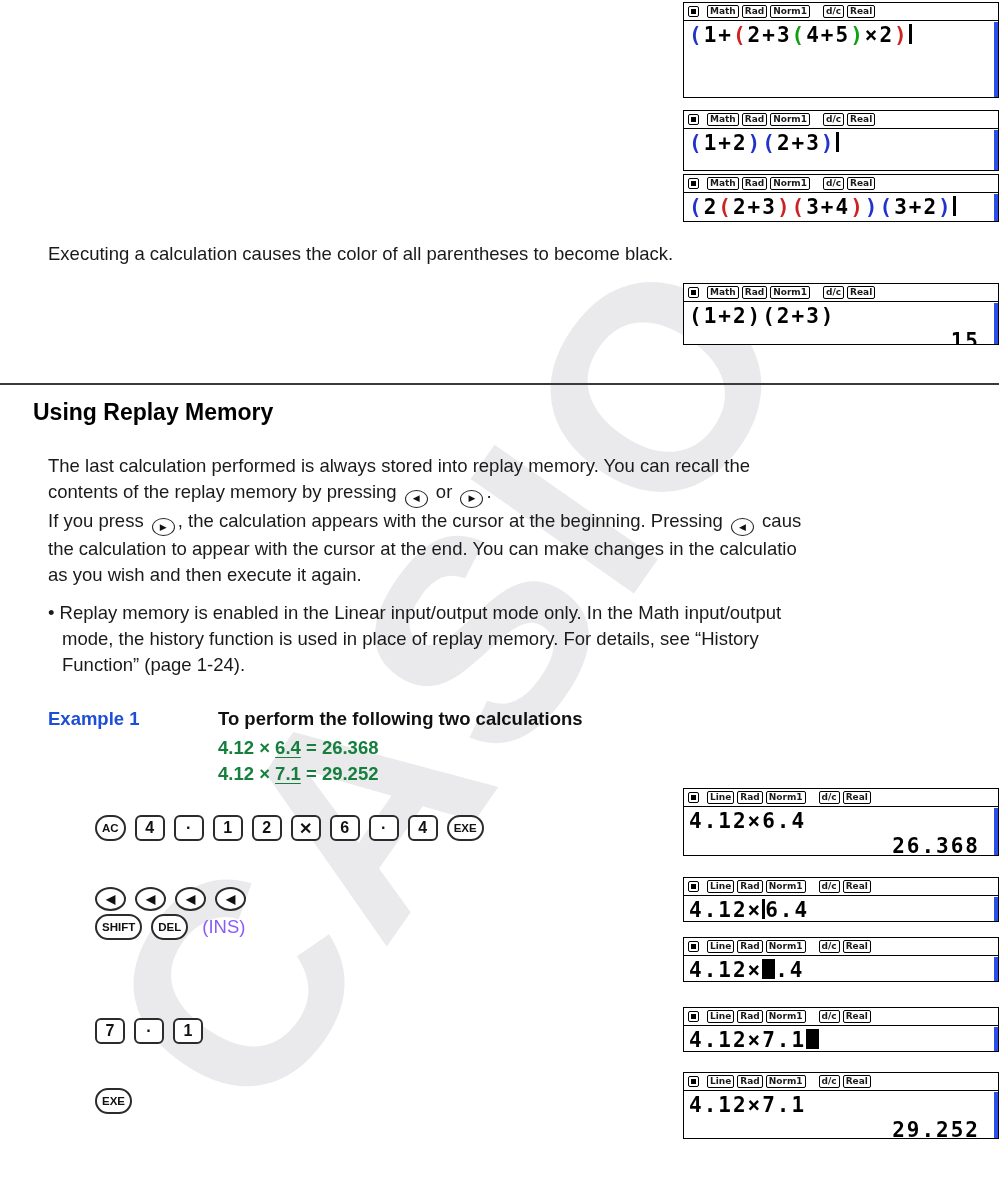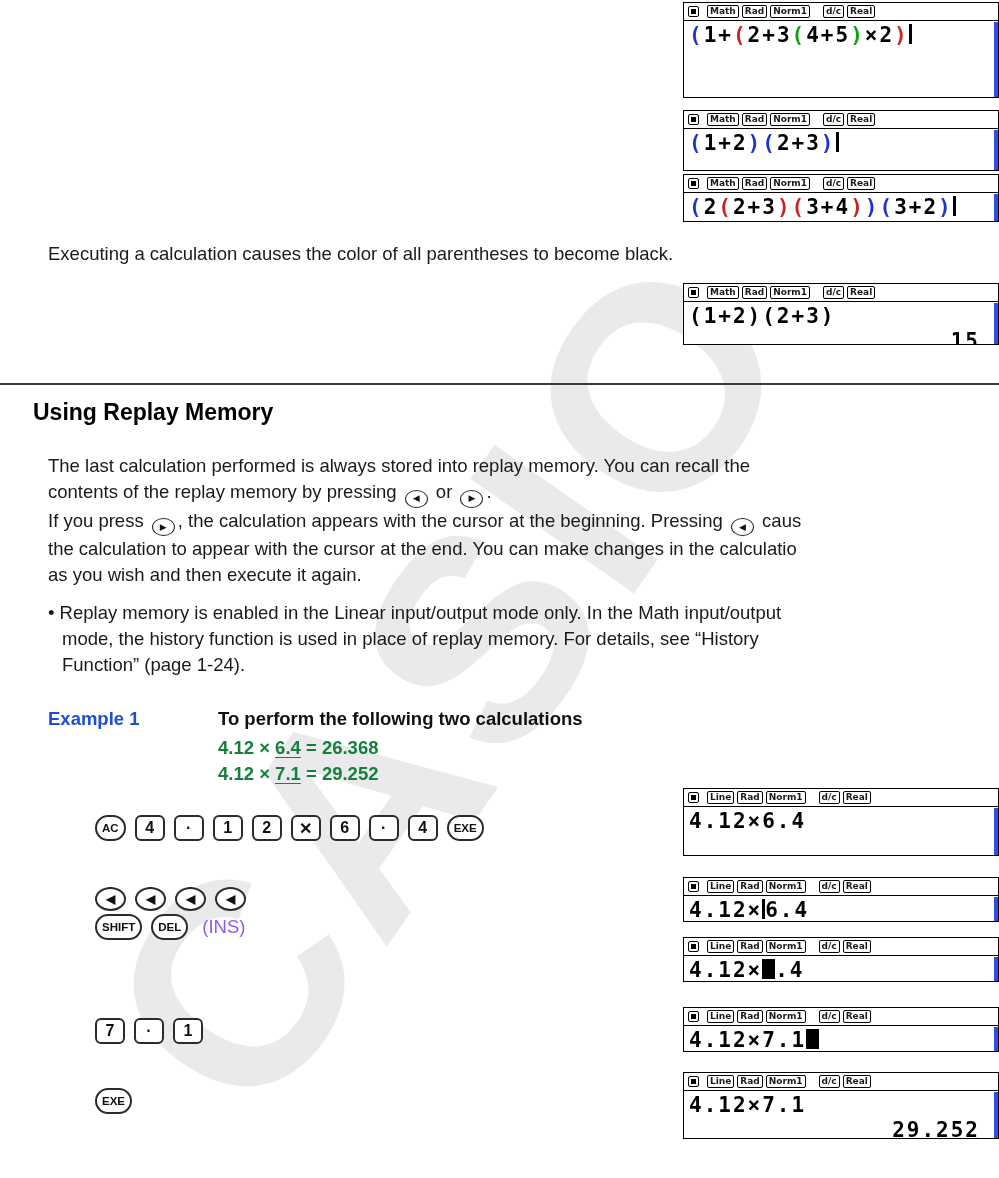--- a/index.html
+++ b/index.html
@@ -152,20 +152,21 @@
     <div class="statusbar">
       <span class="battery"></span>
       <span class="sbadge">Line</span>
       <span class="sbadge">Rad</span>
       <span class="sbadge">Norm1</span>
       <span class="sbadge gap">d/c</span>
       <span class="sbadge">Real</span>
     </div>
     <div class="scr-body">
       <div class="scr-line"><span>4.12×6.4</span></div>
+      <div class="scr-line right"><span>26.368</span></div>
     </div>
     <div class="scrollstripe" style="background: rgb(42, 80, 232);"></div>
   </div>
 <div class="screen" style="left:683px; top:877px;  height:45px;">
     <div class="statusbar">
       <span class="battery"></span>
       <span class="sbadge">Line</span>
       <span class="sbadge">Rad</span>
       <span class="sbadge">Norm1</span>
       <span class="sbadge gap">d/c</span>

